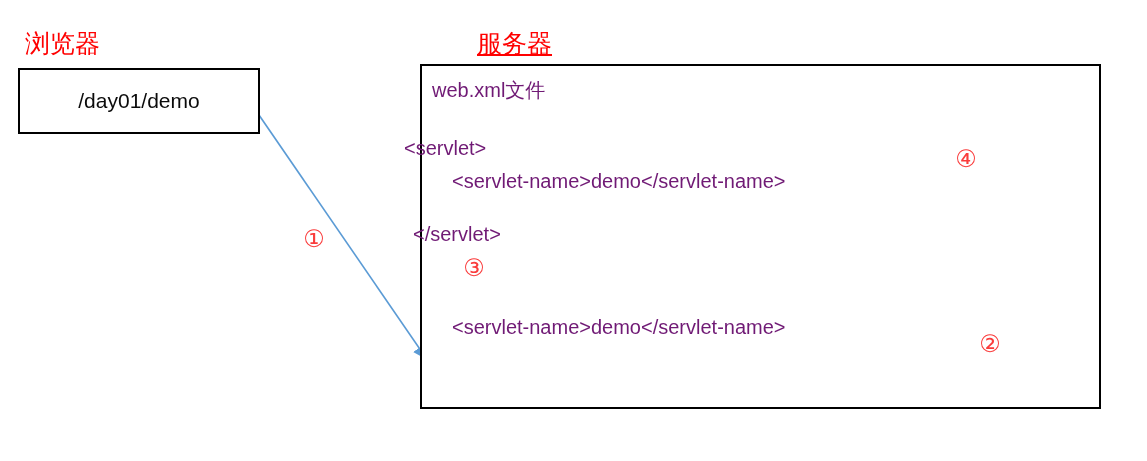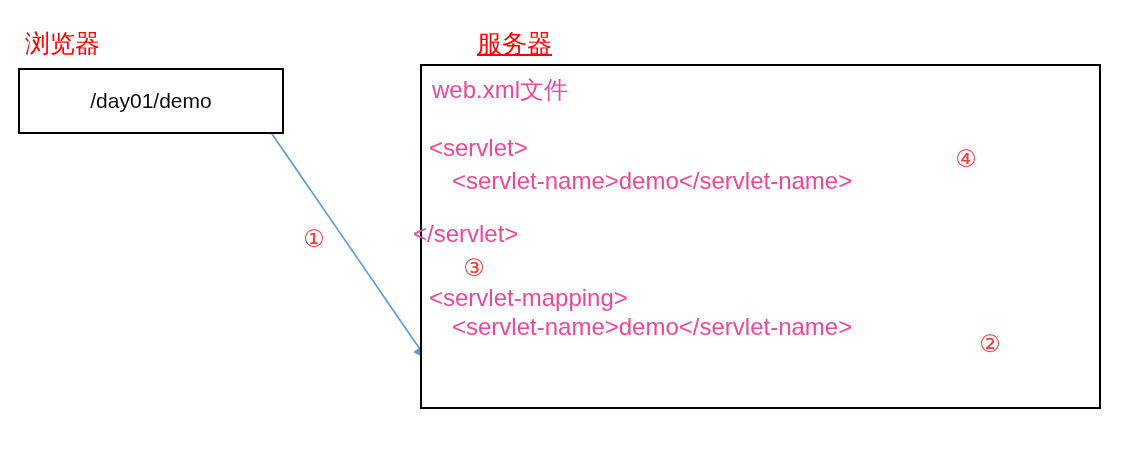--- a/index.html
+++ b/index.html
@@ -20,33 +20,33 @@
   }
   .browser-title{left:25px;top:30px;}
   .server-title{left:477px;top:30px;text-decoration:underline;}
   .box{
     position:absolute;
     border:2px solid #000000;
     background:#ffffff;
     box-sizing:border-box;
   }
   .browser-box{
-    left:18px;top:68px;width:266px;height:66px;
+    left:18px;top:68px;width:242px;height:66px;
     display:flex;align-items:center;justify-content:center;
   }
   .browser-box .url{
     font-size:21px;color:#0b0b0b;white-space:nowrap;
   }
   .server-box{
     left:420px;top:64px;width:681px;height:345px;
   }
   .code-line{
     position:absolute;
-    font-size:24px;
-    color:#ec4899;
+    font-size:20px;
+    color:#701a75;
     white-space:nowrap;
     line-height:22px;
   }
   .step{
     position:absolute;
     color:#fa3c3c;
     font-size:24px;
     line-height:1;
     transform:translate(-50%,-50%);
     font-family:"DejaVu Sans", sans-serif;
@@ -81,24 +81,23 @@
   <div class="section-title server-title">服务器</div>
 
   <div class="box browser-box">
     <span class="url">/day01/demo</span>
   </div>
 
   <div class="box server-box"></div>
 
   <div class="code-line" style="left:432px;top:79px">web.xml文件</div>
 
-  <div class="code-line" style="left:429px;top:137px">&lt;servlet&gt;</div>
+  <div class="code-line" style="left:404px;top:137px">&lt;servlet&gt;</div>
   <div class="code-line" style="left:452px;top:170px">&lt;servlet-name&gt;demo&lt;/servlet-name&gt;</div>
   <div class="code-line" style="left:413px;top:223px">&lt;/servlet&gt;</div>
-  <div class="code-line" style="left:429px;top:287px">&lt;servlet-mapping&gt;</div>
   <div class="code-line" style="left:452px;top:316px">&lt;servlet-name&gt;demo&lt;/servlet-name&gt;</div>
 
   <div class="step" style="left:314px;top:239px">①</div>
   <div class="step" style="left:990px;top:344px">②</div>
   <div class="step" style="left:474px;top:268px">③</div>
   <div class="step" style="left:966px;top:159px">④</div>
 
 </div>
 
 </body></html>

